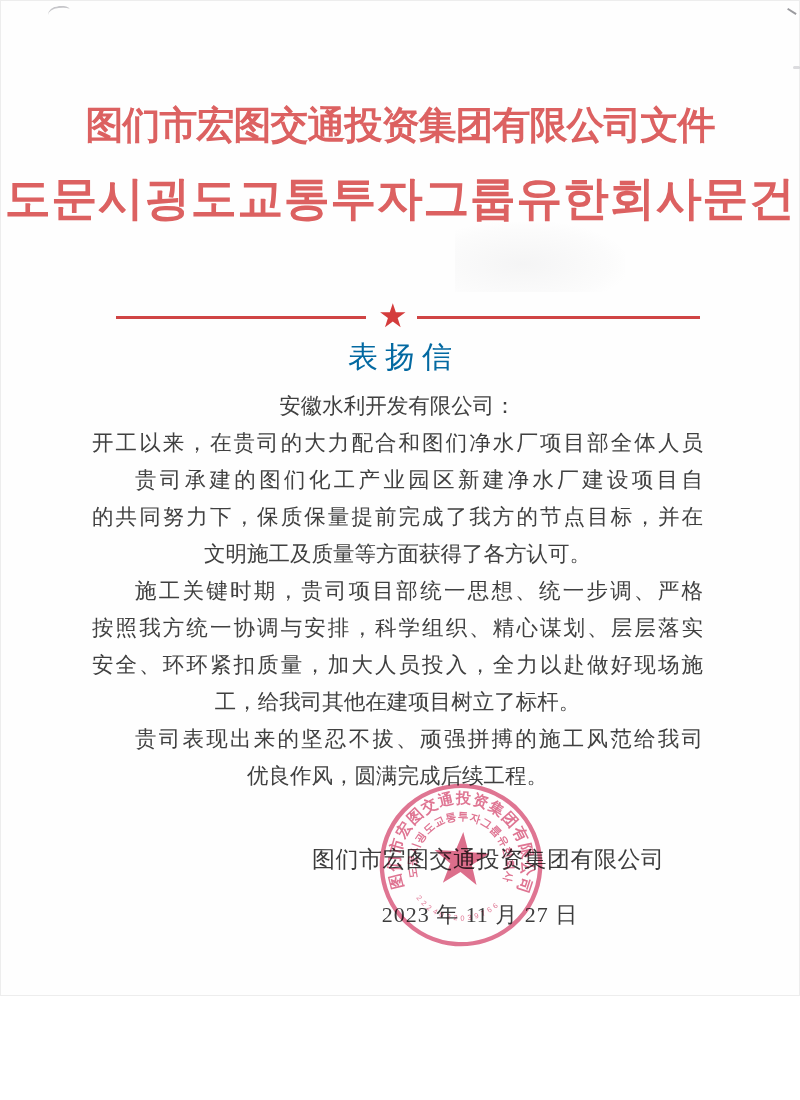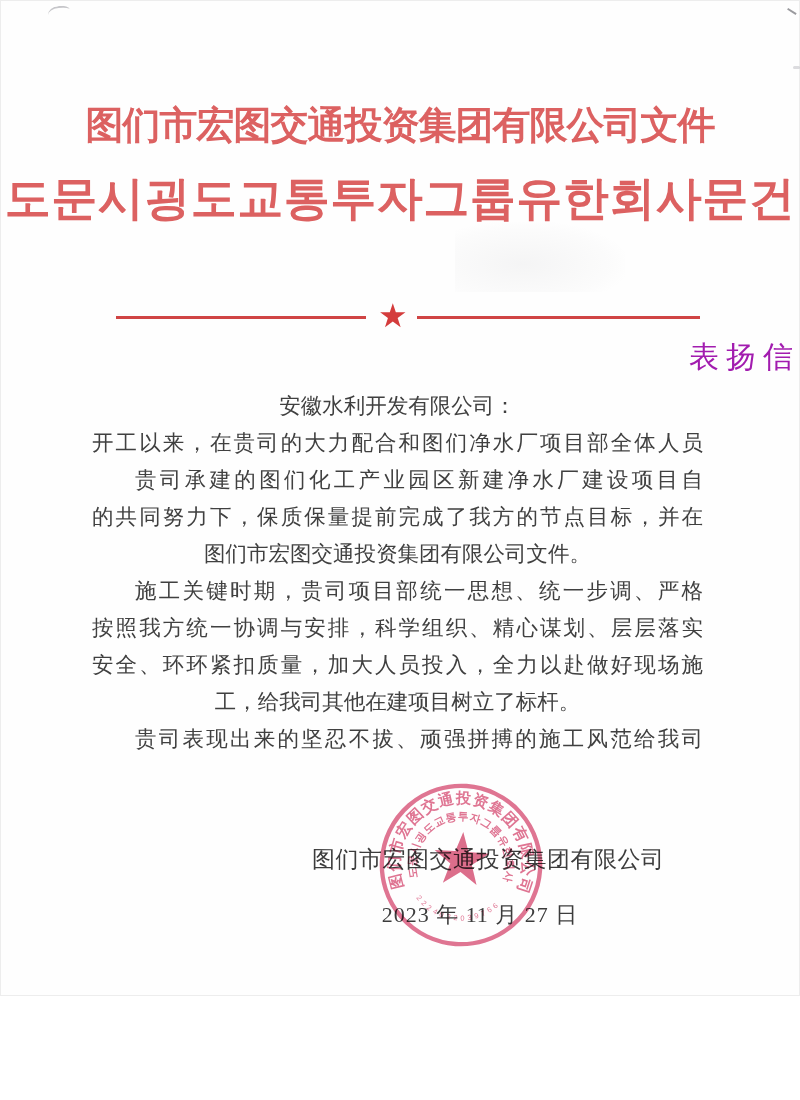--- a/index.html
+++ b/index.html
@@ -24,22 +24,22 @@
   }
   .seg{height:3px;background:#d04444;}
   .seg-left{width:250px;}
   .seg-right{flex:1;}
   .star{
     font-size:33px;line-height:30px;color:#d43c3c;margin:0 9px 3px 12px;
     font-family:"DejaVu Sans",sans-serif;
   }
   
   .title{
-    position:absolute;top:337px;left:0;width:800px;text-align:right;
-    font-size:30px;color:#a21caf;letter-spacing:7px;text-indent:7px;
+    position:absolute;top:337px;left:0;width:800px;text-align:center;
+    font-size:30px;color:#0369a1;letter-spacing:7px;text-indent:7px;
   }
   
   .body{
     position:absolute;left:92px;right:97px;top:388px;
     color:#404040;font-size:21.5px;
   }
   .bl{height:37px;line-height:37px;white-space:nowrap;text-align:center;}
   .j{white-space:normal;text-align:justify;text-align-last:justify;overflow:hidden;}
   .ind{text-indent:43px;}
   
@@ -97,26 +97,27 @@
     <div class="seg seg-right"></div>
   </div>
 
   <div class="title">表扬信</div>
 
   <div class="body">
     <div class="bl">安徽水利开发有限公司：</div>
     <div class="bl j">开工以来，在贵司的大力配合和图们净水厂项目部全体人员</div>
     <div class="bl j ind">贵司承建的图们化工产业园区新建净水厂建设项目自</div>
     <div class="bl j">的共同努力下，保质保量提前完成了我方的节点目标，并在</div>
-    <div class="bl">图们市宏图交通投资集团有限公司文件。</div>
+    <div class="bl">文明施工及质量等方面获得了各方认可。</div>
     <div class="bl j ind">施工关键时期，贵司项目部统一思想、统一步调、严格</div>
     <div class="bl j">按照我方统一协调与安排，科学组织、精心谋划、层层落实</div>
     <div class="bl j">安全、环环紧扣质量，加大人员投入，全力以赴做好现场施</div>
     <div class="bl">工，给我司其他在建项目树立了标杆。</div>
     <div class="bl j ind">贵司表现出来的坚忍不拔、顽强拼搏的施工风范给我司</div>
+    <div class="bl">优良作风，圆满完成后续工程。</div>
   </div>
 
   <div class="sig">
     <div class="sig-co">图们市宏图交通投资集团有限公司</div>
     <div class="sig-date">2023 年 11 月 27 日</div>
   </div>
 
   <div class="seal">
     <svg width="174" height="174" viewBox="-100 -100 200 200" xmlns="http://www.w3.org/2000/svg">
       <g transform="rotate(4)">

